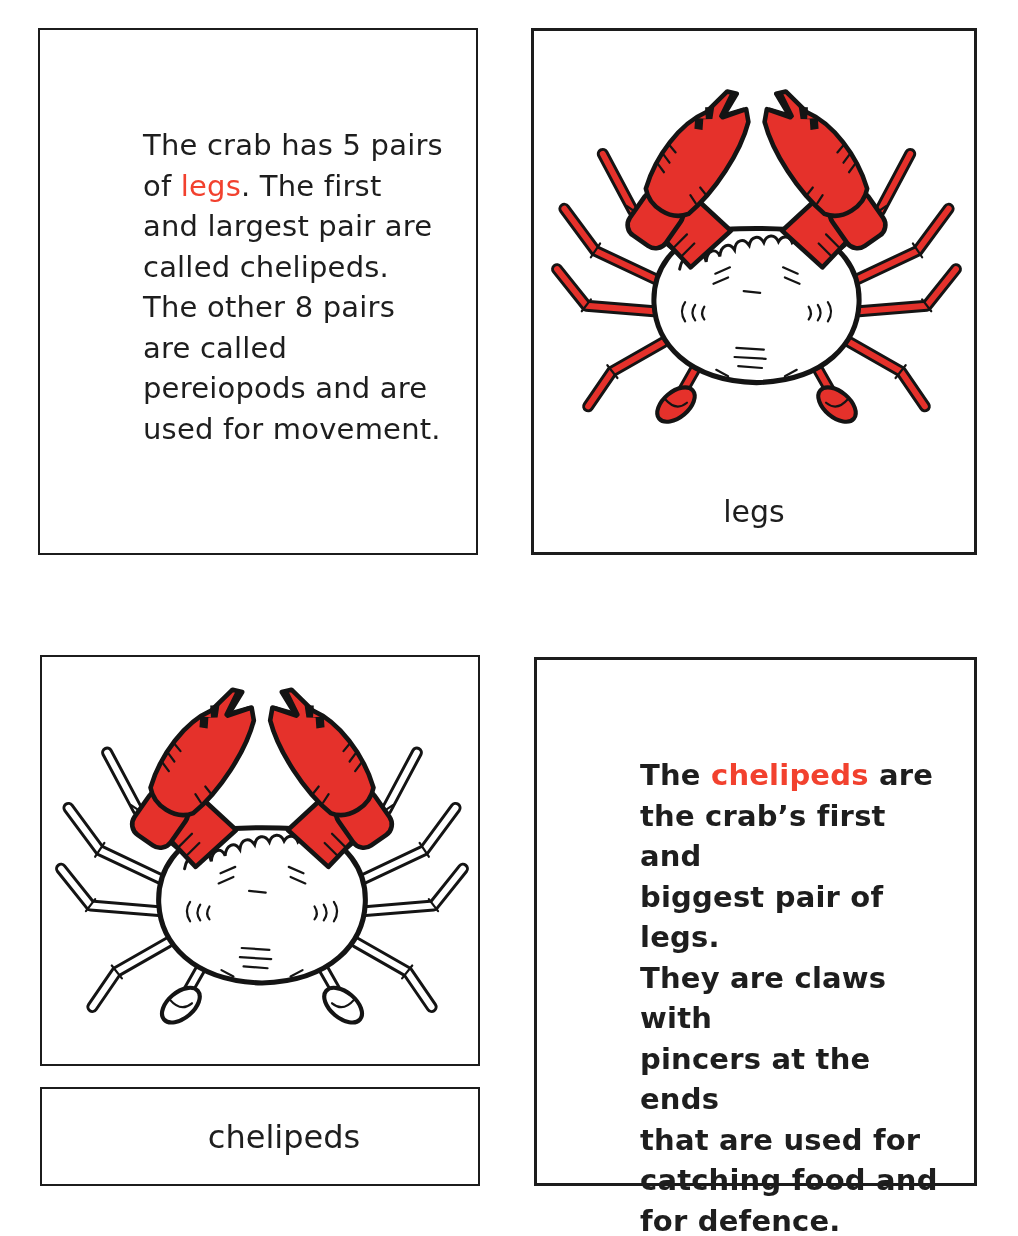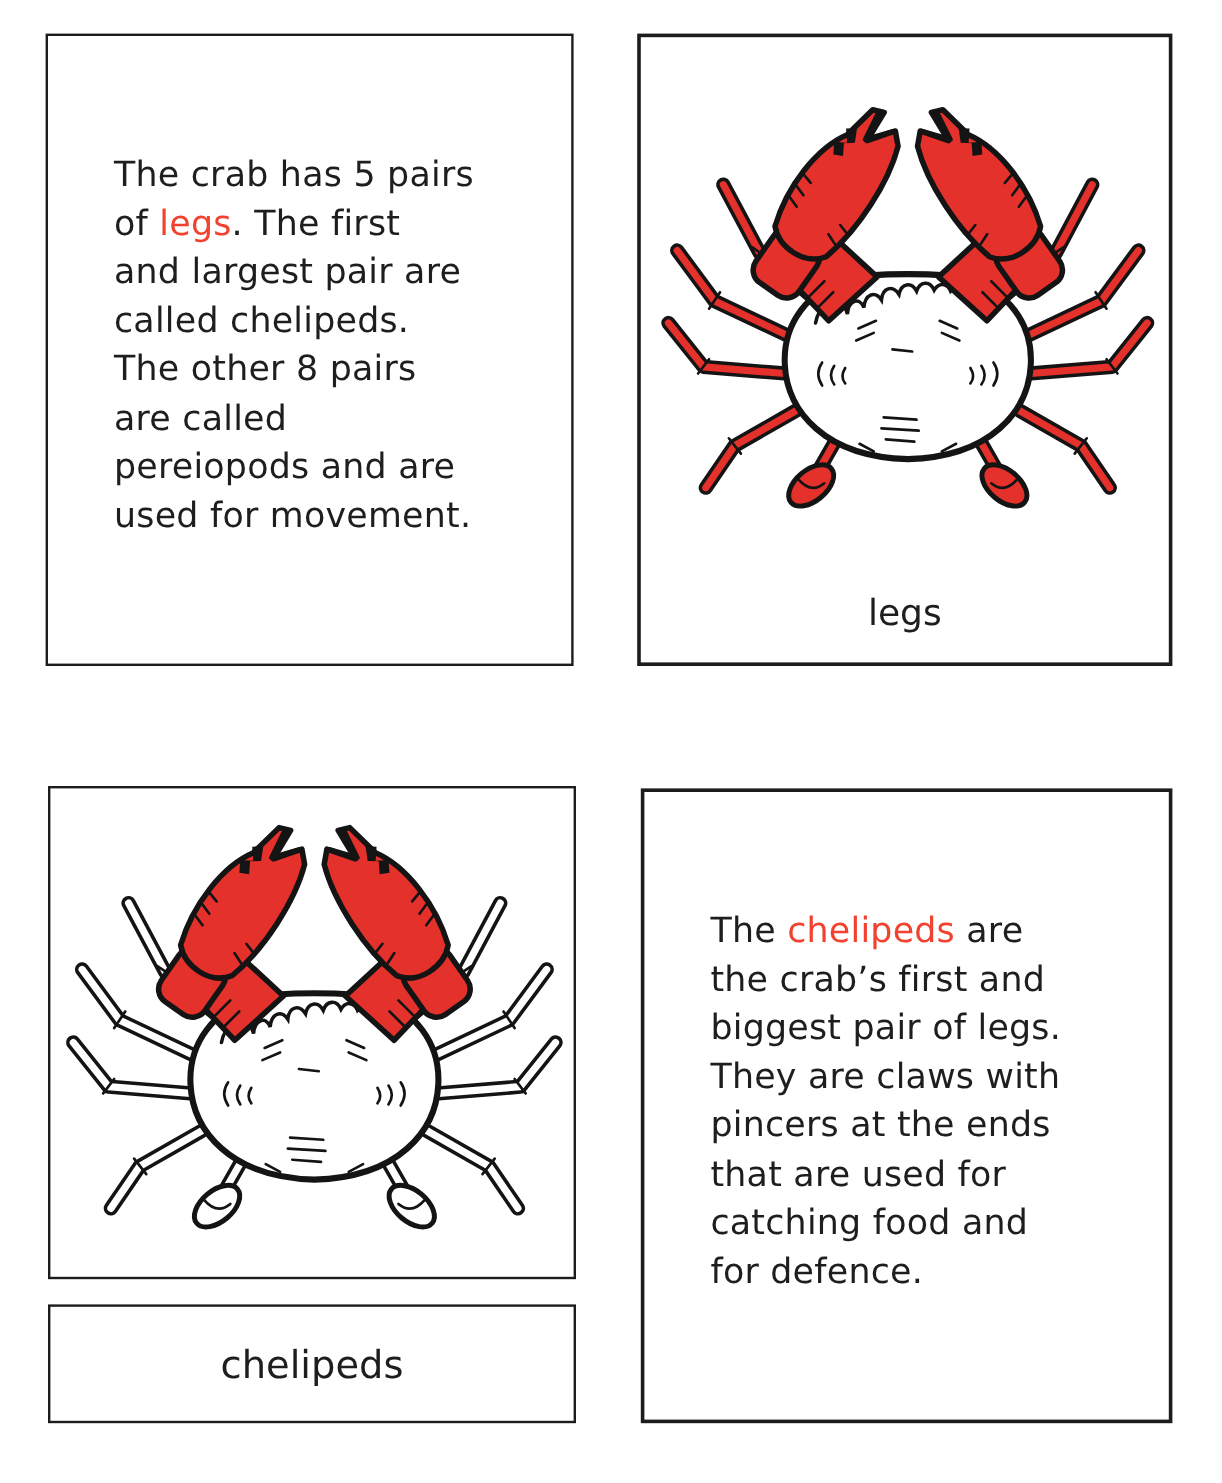--- a/index.html
+++ b/index.html
@@ -4,26 +4,27 @@
 <style>
   html,body{margin:0;padding:0;background:#ffffff;}
   body{
     width:1018px;height:1236px;position:relative;overflow:hidden;
     font-family:"DejaVu Sans","Liberation Sans",sans-serif;
     color:var(--text_black,#1e1e1e);
   }
   .card{
     position:absolute;background:#ffffff;box-sizing:border-box;
     border:2px solid var(--card_border,#1c1c1c);
+    padding-left:48px;
   }
   #card-legs-text{left:38px;top:28px;width:440px;height:527px;}
   #card-legs-pic{left:531px;top:28px;width:446px;height:527px;border-width:3px;}
   #card-chel-pic{left:40px;top:655px;width:440px;height:411px;}
   #card-chel-label{left:40px;top:1087px;width:440px;height:99px;}
-  #card-chel-text{left:534px;top:657px;width:443px;height:529px;border-width:3px;}
+  #card-chel-text{left:534px;top:657px;width:443px;height:529px;border-width:3px;font-weight:bold;}
 
   .desc{
     margin:0;padding:95px 28px 0 55px;
     font-size:29px;line-height:40.5px;letter-spacing:0.2px;
     white-space:pre-line;
   }
   .hl{color:var(--accent_red,#f2412e);}
   .caption{
     position:absolute;left:0;right:0;bottom:22px;text-align:center;
     font-size:30px;line-height:36px;

